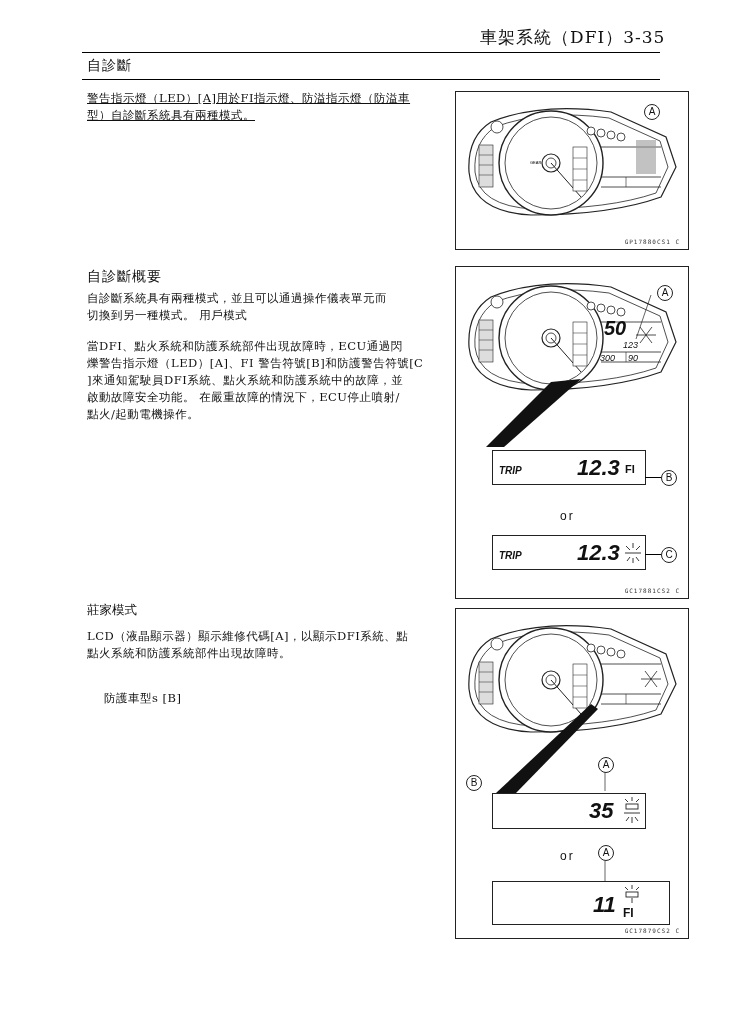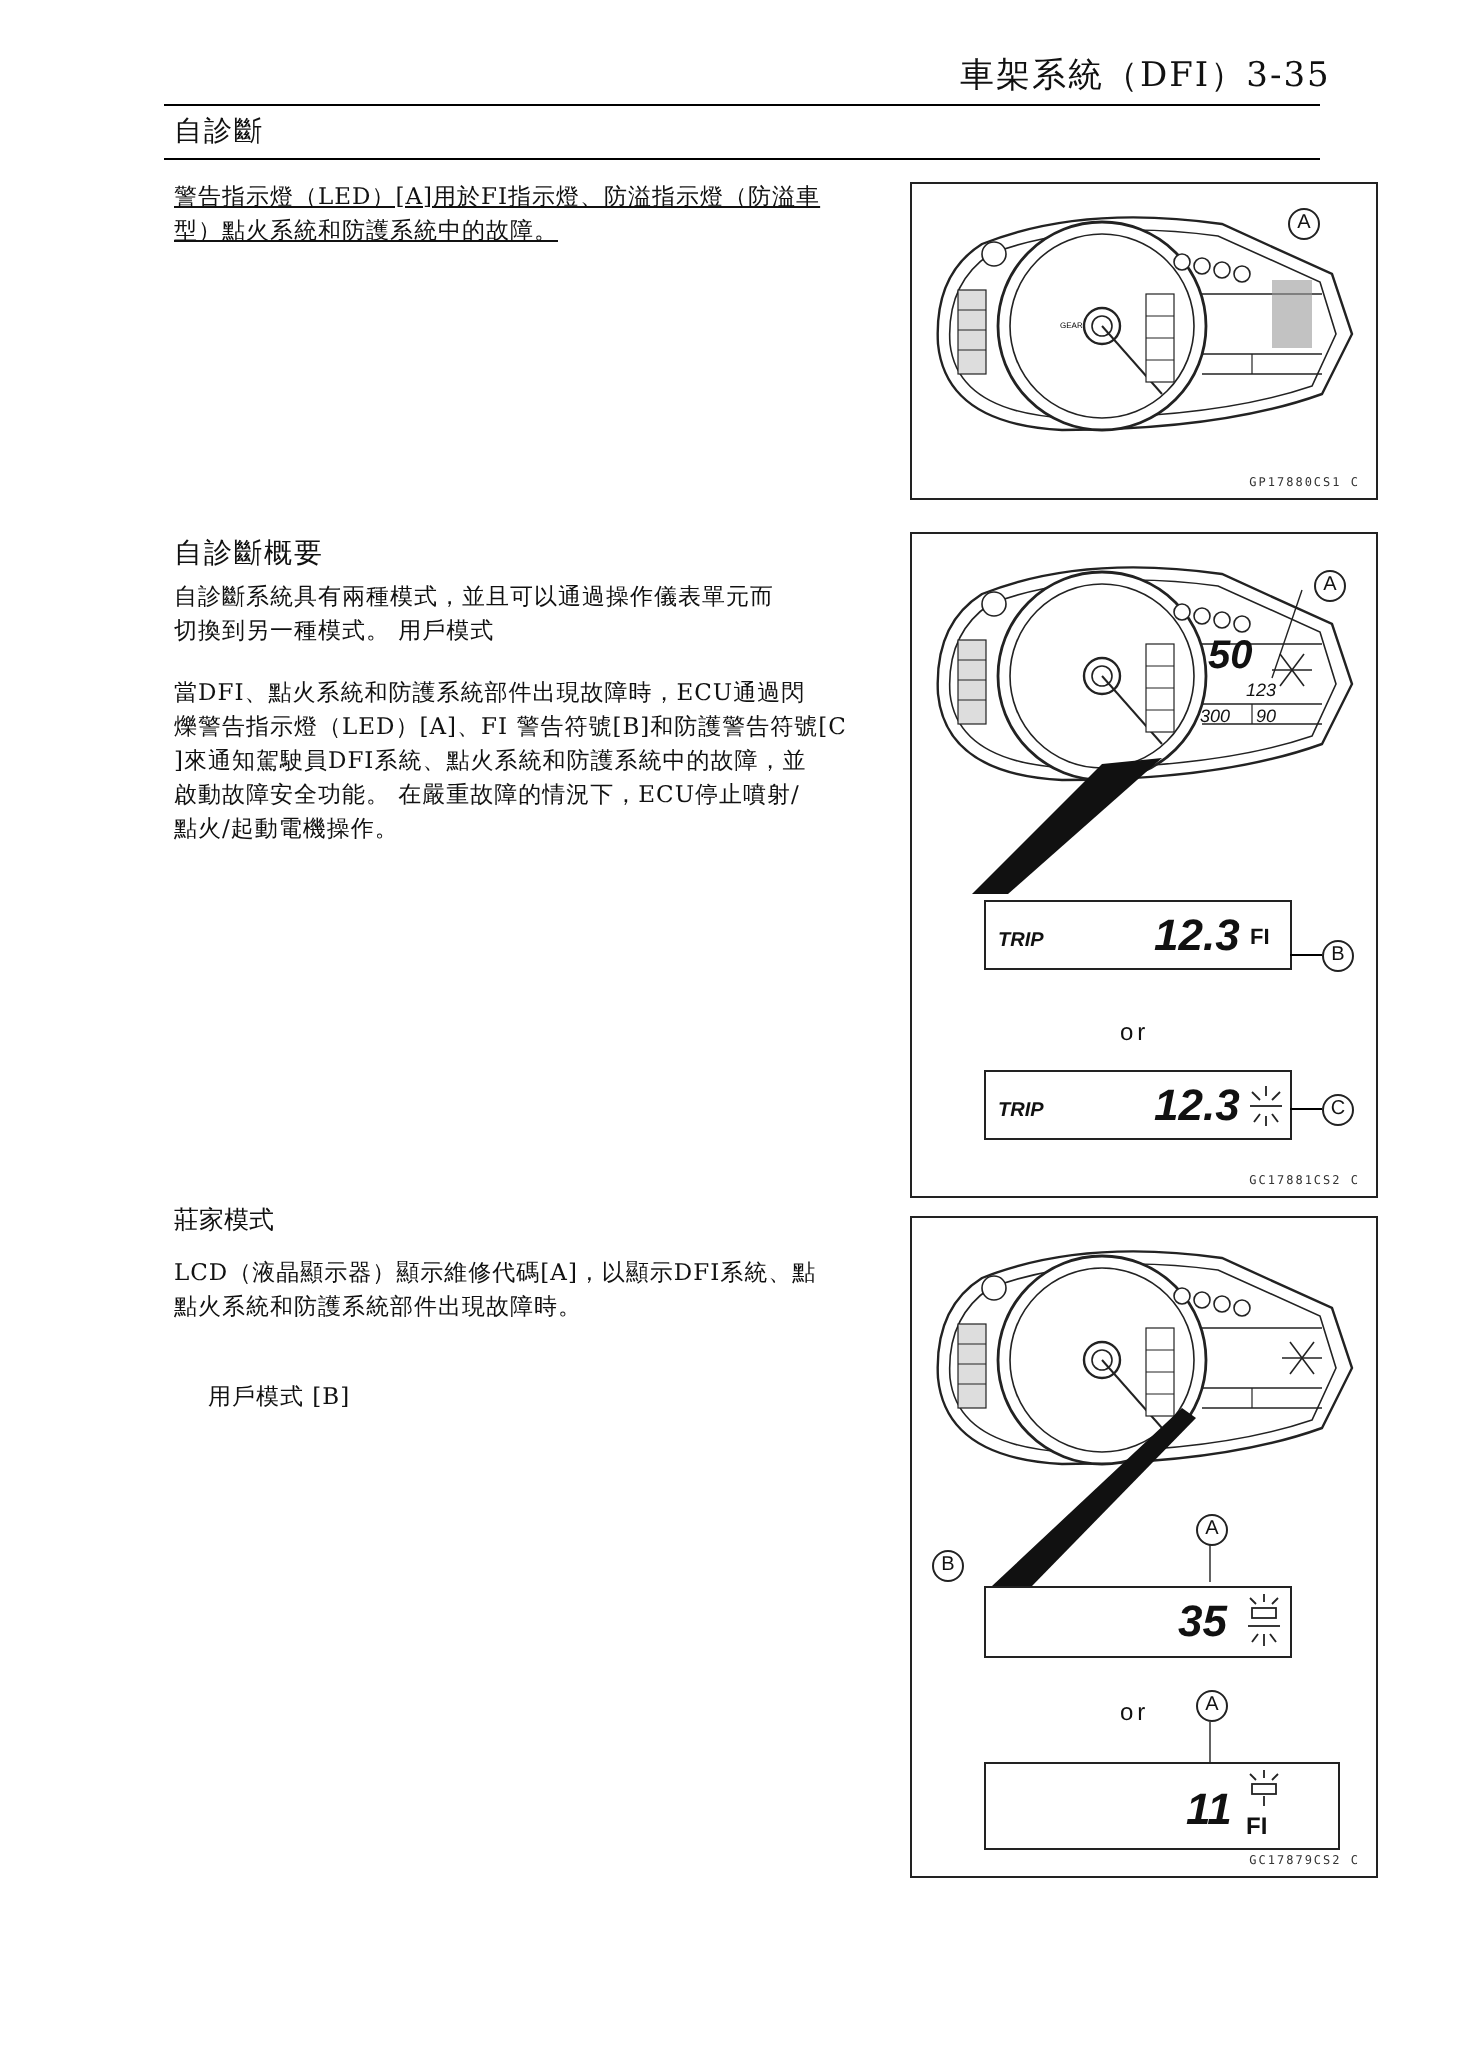--- a/index.html
+++ b/index.html
@@ -25,42 +25,42 @@
 </head>
 <body>
 
 <div class="abs page-header">車架系統（DFI）3-35</div>
 <div class="rule" style="left:82px; top:52px; width:578px;"></div>
 
 <div class="abs section-title" style="left:87px; top:57px;">自診斷</div>
 <div class="rule" style="left:82px; top:79px; width:578px;"></div>
 <div class="abs body-text" style="left:87px; top:90px;text-decoration:underline;">
   <p>警告指示燈（LED）[A]用於FI指示燈、防溢指示燈（防溢車</p>
-  <p>型）點火系統和防護系統中的故障。</p>
+  <p>型）自診斷系統具有兩種模式。</p>
 </div>
 
 <div class="abs section-title" style="left:87px; top:268px;">自診斷概要</div>
 <div class="abs body-text" style="left:87px; top:290px;">
   <p>自診斷系統具有兩種模式，並且可以通過操作儀表單元而</p>
   <p>切換到另一種模式。 用戶模式</p>
 </div>
 <div class="abs body-text" style="left:87px; top:338px;">
   <p>當DFI、點火系統和防護系統部件出現故障時，ECU通過閃</p>
   <p>爍警告指示燈（LED）[A]、FI 警告符號[B]和防護警告符號[C</p>
   <p>]來通知駕駛員DFI系統、點火系統和防護系統中的故障，並</p>
   <p>啟動故障安全功能。 在嚴重故障的情況下，ECU停止噴射/</p>
   <p>點火/起動電機操作。</p>
 </div>
 
 <div class="abs" style="left:87px; top:602px; font-size:12.5px;">莊家模式</div>
 <div class="abs body-text" style="left:87px; top:628px;">
   <p>LCD（液晶顯示器）顯示維修代碼[A]，以顯示DFI系統、點</p>
   <p>點火系統和防護系統部件出現故障時。</p>
 </div>
-<div class="abs body-text" style="left:104px; top:690px;">用戶模式 [B]</div>
+<div class="abs body-text" style="left:104px; top:690px;">防護車型s [B]</div>
 
 <svg width="0" height="0" style="position:absolute">
   <defs>
     <g id="meter">
       <path d="M8,75 Q6,40 30,25 Q80,5 150,15 L205,40 L215,70 L200,100 Q150,118 70,118 Q12,115 8,75 Z" fill="#fff" stroke="#222" stroke-width="1.2"></path>
       <path d="M14,75 Q12,45 34,30 Q82,12 148,21 L199,44 L207,70 L195,96 Q148,112 72,112 Q18,109 14,75 Z" fill="none" stroke="#222" stroke-width="0.8"></path>
       <rect x="18" y="48" width="14" height="42" fill="#ddd" stroke="#222" stroke-width="0.6"></rect>
       <line x1="18" y1="58" x2="32" y2="58" stroke="#222" stroke-width="0.5"></line>
       <line x1="18" y1="68" x2="32" y2="68" stroke="#222" stroke-width="0.5"></line>
       <line x1="18" y1="78" x2="32" y2="78" stroke="#222" stroke-width="0.5"></line>

